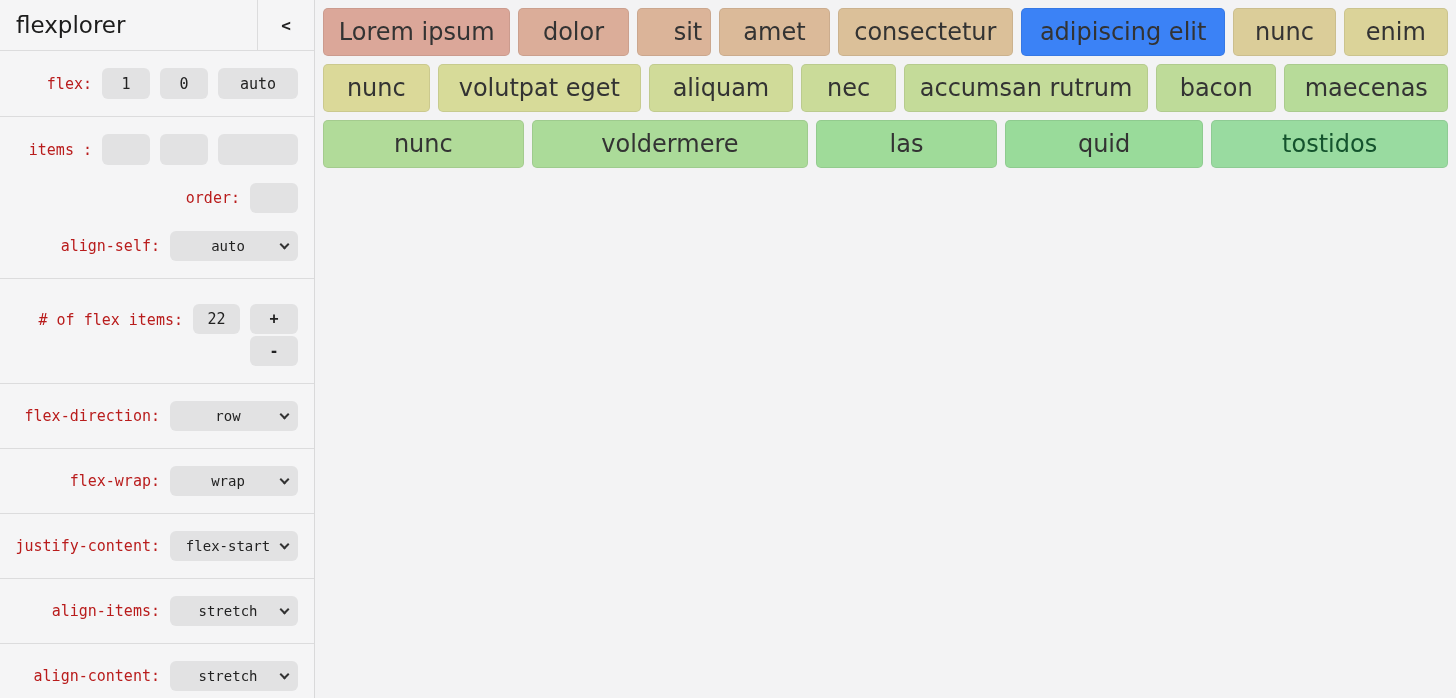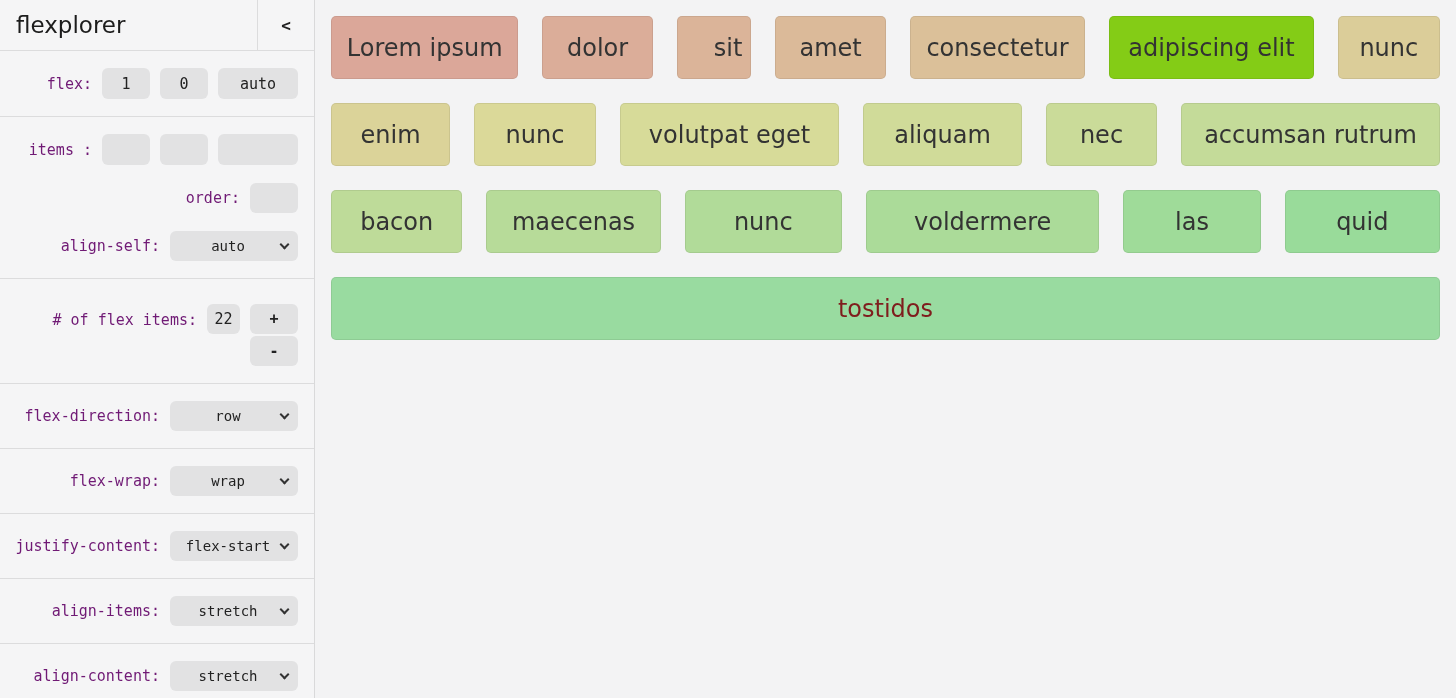--- a/index.html
+++ b/index.html
@@ -34,28 +34,28 @@
     background: transparent; cursor: pointer;
     font-family: "DejaVu Sans Mono", monospace;
     font-size: 16px; font-weight: bold; color: #222;
   }
   .sb-section {
     border-bottom: 1px solid #dcdcdd;
     padding: 17px 16px;
     display: flex; flex-direction: column; gap: 18px;
   }
   .row { display: flex; align-items: center; justify-content: flex-end; gap: 10px; }
-  .lbl { font-size: 15px; color: #701a75; white-space: pre; text-align: right; }
+  .lbl { font-size: 15px; color: #b91c1c; white-space: pre; text-align: right; }
   .inp {
     background: #e2e2e3; border: none; border-radius: 6px;
     height: 31px; text-align: center;
     font-family: "DejaVu Sans Mono", monospace;
     font-size: 15px; color: #222; padding: 0 4px;
   }
-  .w48 { width: 48px; } .w80 { width: 80px; } .w47 { width: 33px; height: 30px; }
+  .w48 { width: 48px; } .w80 { width: 80px; } .w47 { width: 47px; height: 30px; }
   .sel-wrap { position: relative; width: 128px; height: 30px; }
   select {
     width: 128px; height: 30px;
     appearance: none; -webkit-appearance: none; -moz-appearance: none;
     background: #e2e2e3; border: none; border-radius: 6px;
     font-family: "DejaVu Sans Mono", monospace;
     font-size: 14px; color: #222;
     text-align: center; text-align-last: center;
     padding: 0 18px 0 6px; cursor: pointer;
   }
@@ -75,21 +75,21 @@
     font-size: 15px; font-weight: bold; color: #222; cursor: pointer;
   }
 
   
   .stage {
     flex: 1; padding: 4px;
     display: flex; flex-direction: row; flex-wrap: wrap;
     justify-content: flex-start; align-items: stretch; align-content: flex-start;
   }
   .flex-item {
-    margin: 12px; height: 63px;
+    margin: 4px; height: 48px;
     border: 1px solid rgba(0,0,0,0.07); border-radius: 5px;
     display: flex; align-items: center; justify-content: center;
     font-family: "DejaVu Sans", sans-serif;
     font-size: 24px; color: #333;
     white-space: nowrap; padding: 0 8px;
     flex-grow: 1; flex-shrink: 0;
     cursor: pointer;
   }
 </style>
 </head>
@@ -209,30 +209,30 @@
     </section>
 
   </aside>
 
   <main class="stage">
       <div class="flex-item" style="background: rgb(219, 167, 153); flex-basis: 186px; color: rgb(51, 51, 51);">Lorem ipsum</div>
       <div class="flex-item" style="background: rgb(219, 173, 153); flex-basis: 109px; color: rgb(51, 51, 51);">dolor</div>
       <div class="flex-item" style="background: rgb(219, 180, 153); flex-basis: 73px; color: rgb(51, 51, 51); padding-left: 36px;">sit</div>
       <div class="flex-item" style="background: rgb(219, 186, 153); flex-basis: 109px; color: rgb(51, 51, 51);">amet</div>
       <div class="flex-item" style="background: rgb(219, 192, 153); flex-basis: 174px; color: rgb(51, 51, 51);">consectetur</div>
-      <div class="flex-item" style="background: #84cc16; flex-basis: 203px; color: rgb(51, 51, 51);">adipiscing elit</div>
+      <div class="flex-item" style="background: #3b82f6; flex-basis: 203px; color: rgb(51, 51, 51);">adipiscing elit</div>
       <div class="flex-item" style="background: rgb(219, 205, 153); flex-basis: 101px; color: rgb(51, 51, 51);">nunc</div>
       <div class="flex-item" style="background: rgb(219, 211, 153); flex-basis: 103px; color: rgb(51, 51, 51);">enim</div>
       <div class="flex-item" style="background: rgb(219, 217, 153); flex-basis: 106px; color: rgb(51, 51, 51);">nunc</div>
       <div class="flex-item" style="background: rgb(215, 219, 153); flex-basis: 203px; color: rgb(51, 51, 51);">volutpat eget</div>
       <div class="flex-item" style="background: rgb(208, 219, 153); flex-basis: 143px; color: rgb(51, 51, 51);">aliquam</div>
       <div class="flex-item" style="background: rgb(202, 219, 153); flex-basis: 95px; color: rgb(51, 51, 51);">nec</div>
       <div class="flex-item" style="background: rgb(196, 219, 153); flex-basis: 243px; color: rgb(51, 51, 51);">accumsan rutrum</div>
       <div class="flex-item" style="background: rgb(190, 219, 153); flex-basis: 120px; color: rgb(51, 51, 51);">bacon</div>
       <div class="flex-item" style="background: rgb(183, 219, 153); flex-basis: 163px; color: rgb(51, 51, 51);">maecenas</div>
       <div class="flex-item" style="background: rgb(177, 219, 153); flex-basis: 146px; color: rgb(51, 51, 51);">nunc</div>
       <div class="flex-item" style="background: rgb(171, 219, 153); flex-basis: 222px; color: rgb(51, 51, 51);">voldermere</div>
       <div class="flex-item" style="background: rgb(159, 219, 153); flex-basis: 126px; color: rgb(51, 51, 51);">las</div>
       <div class="flex-item" style="background: rgb(153, 219, 154); flex-basis: 144px; color: rgb(51, 51, 51);">quid</div>
-      <div class="flex-item" style="background: rgb(153, 219, 160); flex-basis: 182px; color: #7f1d1d;">tostidos</div>
+      <div class="flex-item" style="background: rgb(153, 219, 160); flex-basis: 182px; color: #14532d;">tostidos</div>
     </main>
 
 </div>
 
 </body></html>

